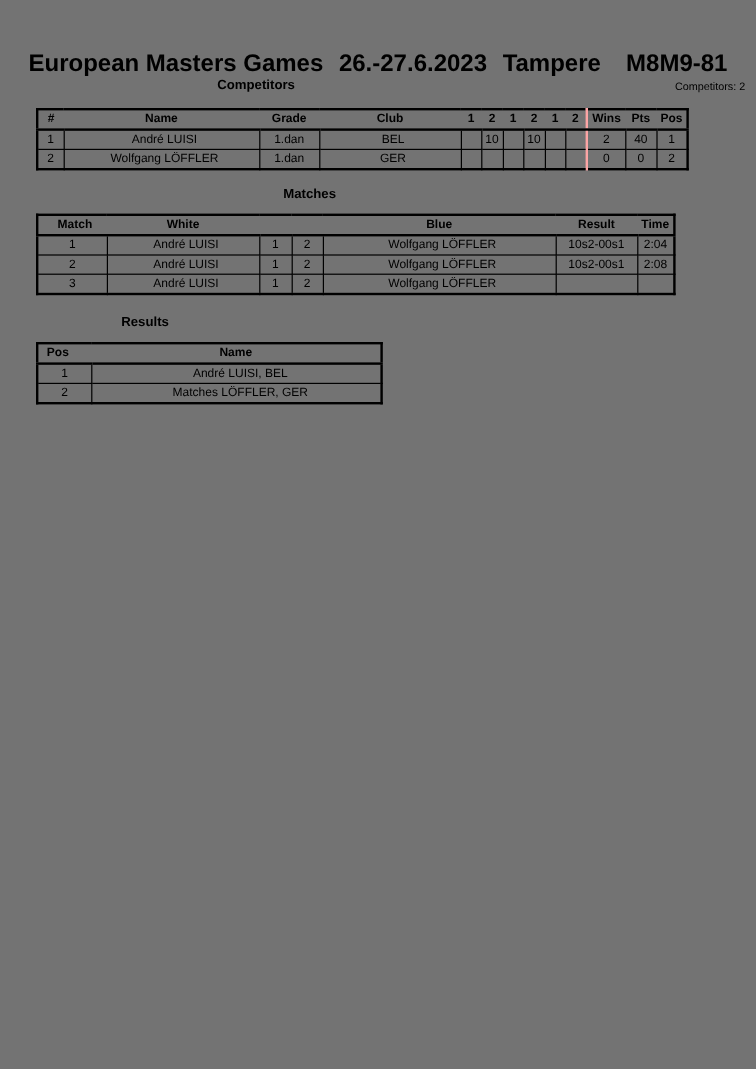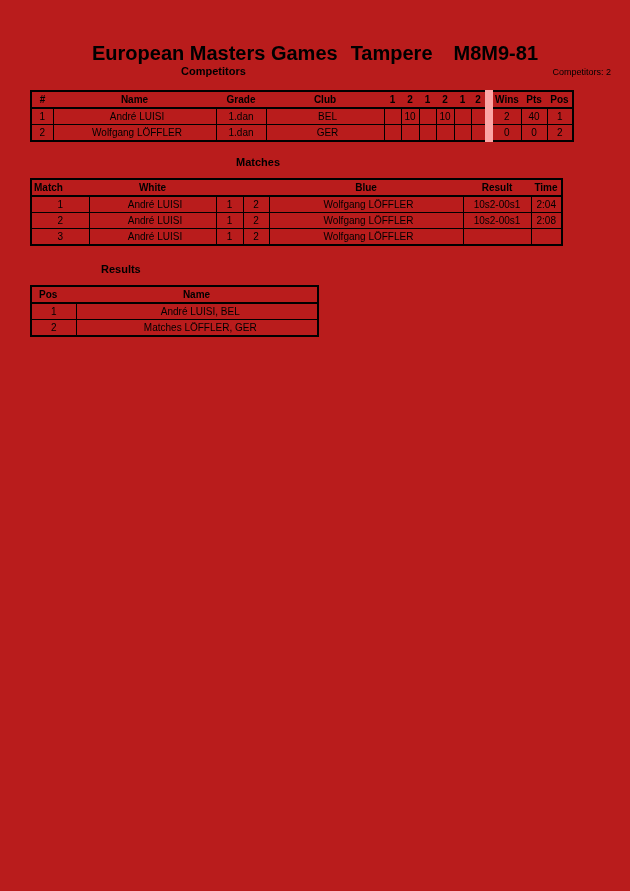--- a/index.html
+++ b/index.html
@@ -1,62 +1,63 @@
 <!DOCTYPE html>
 <html><head>
 <meta charset="utf-8">
 <style>
   * { margin:0; padding:0; box-sizing:border-box; }
   html,body { background:#fff; }
   body { font-family:"Liberation Sans", sans-serif; color:#000; }
   .page {
-    position:relative; width:630px; height:891px; background:#b91c1c; overflow:hidden;
+    position:relative; width:630px; height:891px; background:#737373; overflow:hidden;
   }
   .main-title {
     position:absolute; top:42px; left:0; right:0;
     display:flex; justify-content:center; align-items:baseline; gap:13px;
     font-size:20px; font-weight:bold; white-space:nowrap;
   }
   .main-title .t-last { margin-left:8px; }
   .section-title {
     position:absolute; font-size:11px; font-weight:bold; text-align:left; width:140px;
   }
   .sec-competitors { top:65px; left:181px; }
   .sec-matches    { top:156px; left:236px; }
   .sec-results    { top:263px; left:101px; }
   .comp-count {
-    position:absolute; top:67px; right:19px; font-size:9px;
+    position:absolute; top:67px; right:9px; font-size:9px;
   }
   table {
     position:absolute; border-collapse:collapse; table-layout:fixed;
     border:2px solid #000; font-size:10px;
   }
   th {
     border:none; border-bottom:2px solid #000;
     font-size:10px; font-weight:bold; height:15px; line-height:15px;
     text-align:center; padding:0 1px; white-space:nowrap; overflow:hidden;
   }
   td {
     border:1px solid #000; height:15px; line-height:15px;
     text-align:center; padding:0 1px; white-space:nowrap; overflow:hidden;
   }
   .tl { text-align:center; padding-left:6px; }
-  .hl { text-align:left; padding-left:2px; }
-  .grpL { border-left:8px solid #fca5a5; }
+  .hl { text-align:left; padding-left:16px; }
+  .grpL { border-left:2px solid #fca5a5; }
   .t-competitors { left:30px; top:90px; }
   .t-matches     { left:30px; top:178px; }
   .t-results     { left:30px; top:285px; }
 </style>
 </head>
 <body>
 
 <div class="page">
 
   <div class="main-title">
     <span>European Masters Games</span>
+    <span>26.-27.6.2023</span>
     <span>Tampere</span>
     <span class="t-last">M8M9-81</span>
   </div>
 
   <div class="section-title sec-competitors">Competitors</div>
   <div class="comp-count">Competitors: 2</div>
 
   <table class="t-competitors">
     <colgroup>
       <col style="width:22px">

